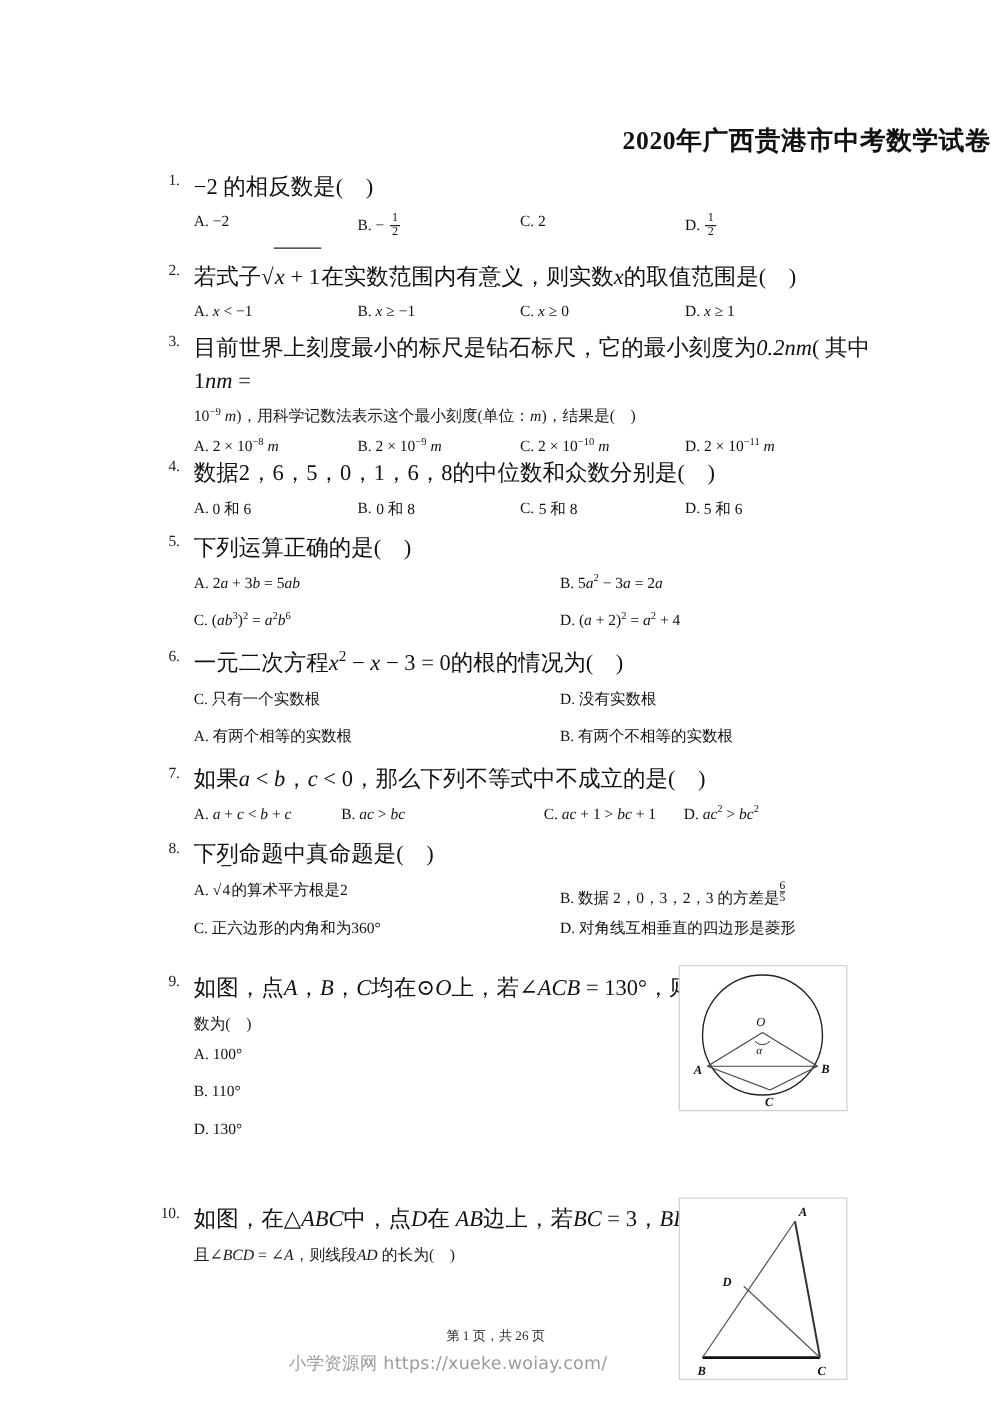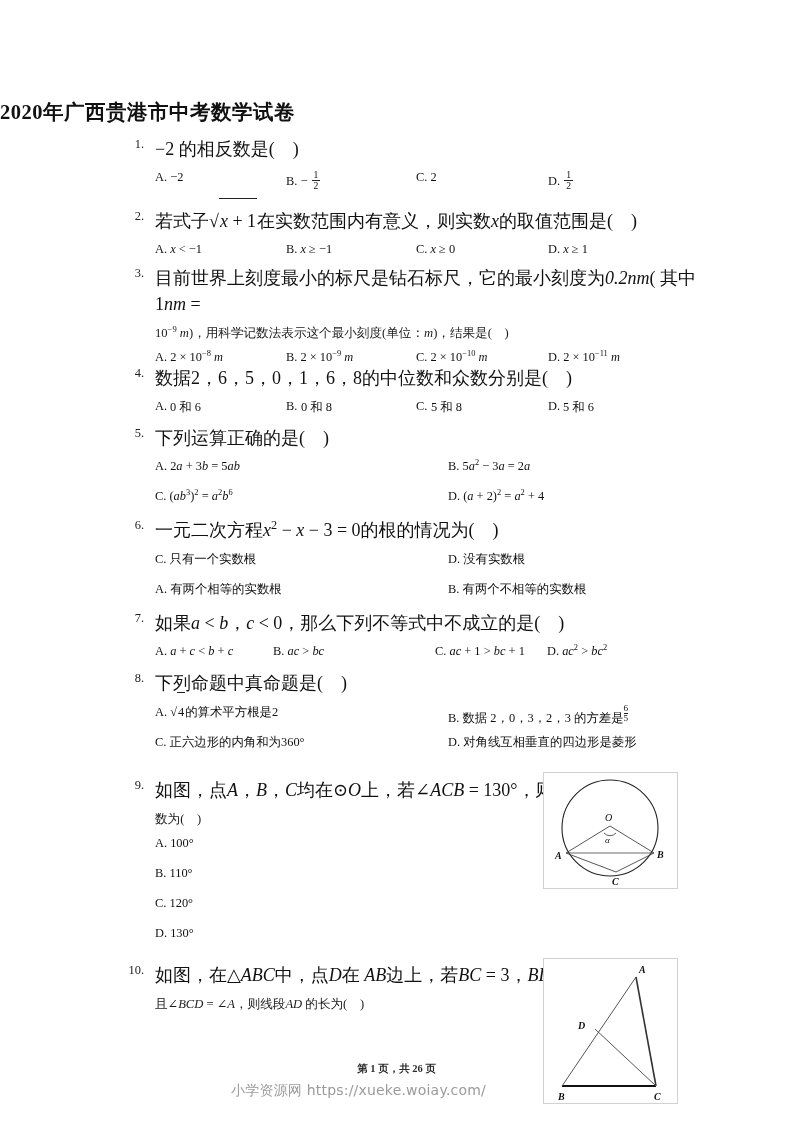--- a/index.html
+++ b/index.html
@@ -16,21 +16,21 @@
     width: 793px;
     height: 1122px;
     background: #ffffff;
     overflow: hidden;
   }
   .doc-title {
     position: absolute;
     top: 98px;
     left: 0;
     width: 793px;
-    text-align: left;
+    text-align: right;
     font-size: 20.5px;
     font-weight: bold;
     letter-spacing: 0.5px;
     color: #111;
   }
 
   
   .q {
     position: absolute;
     left: 118px;
@@ -128,21 +128,20 @@
 
   
   .footer-page {
     position: absolute;
     left: 0;
     width: 793px;
     top: 1062px;
     text-align: center;
     font-size: 10.5px;
     color: #2b2b2b;
-    font-weight: bold;
   }
   .watermark {
     position: absolute;
     top: 1082px;
     left: 0;
     width: 717px;
     text-align: center;
     font-size: 14px;
     color: #9b9b9b;
     font-family: "DejaVu Sans", "Liberation Sans", sans-serif;
@@ -292,23 +291,20 @@
       <span class="q-num">9.</span>
       <span class="q-body">如图，点<i>A</i>，<i>B</i>，<i>C</i>均在⊙<i>O</i>上，若∠<i>ACB</i> = 130°，则∠<i>α</i>的度</span>
     </div>
     <div class="q-line2">数为(　)</div>
     <div class="opts">
       <div class="opt-row tall">
           <span class="opt h1"><span class="lab">A.</span> <span>100°</span></span>
         </div>
       <div class="opt-row tall">
           <span class="opt h1"><span class="lab">B.</span> <span>110°</span></span>
-        </div>
-      <div class="opt-row tall">
-          <span class="opt h1"><span class="lab">C.</span> <span>120°</span></span>
         </div>
       <div class="opt-row tall">
           <span class="opt h1"><span class="lab">D.</span> <span>130°</span></span>
         </div>
     </div>
   </div>
 
   <div class="figbox" style="left:543px; top:772px; width:135px; height:117px;">
     <svg width="133" height="115" viewBox="0 0 133 115">
       <circle cx="66" cy="55" r="48" fill="none" stroke="#222" stroke-width="1.1"></circle>

